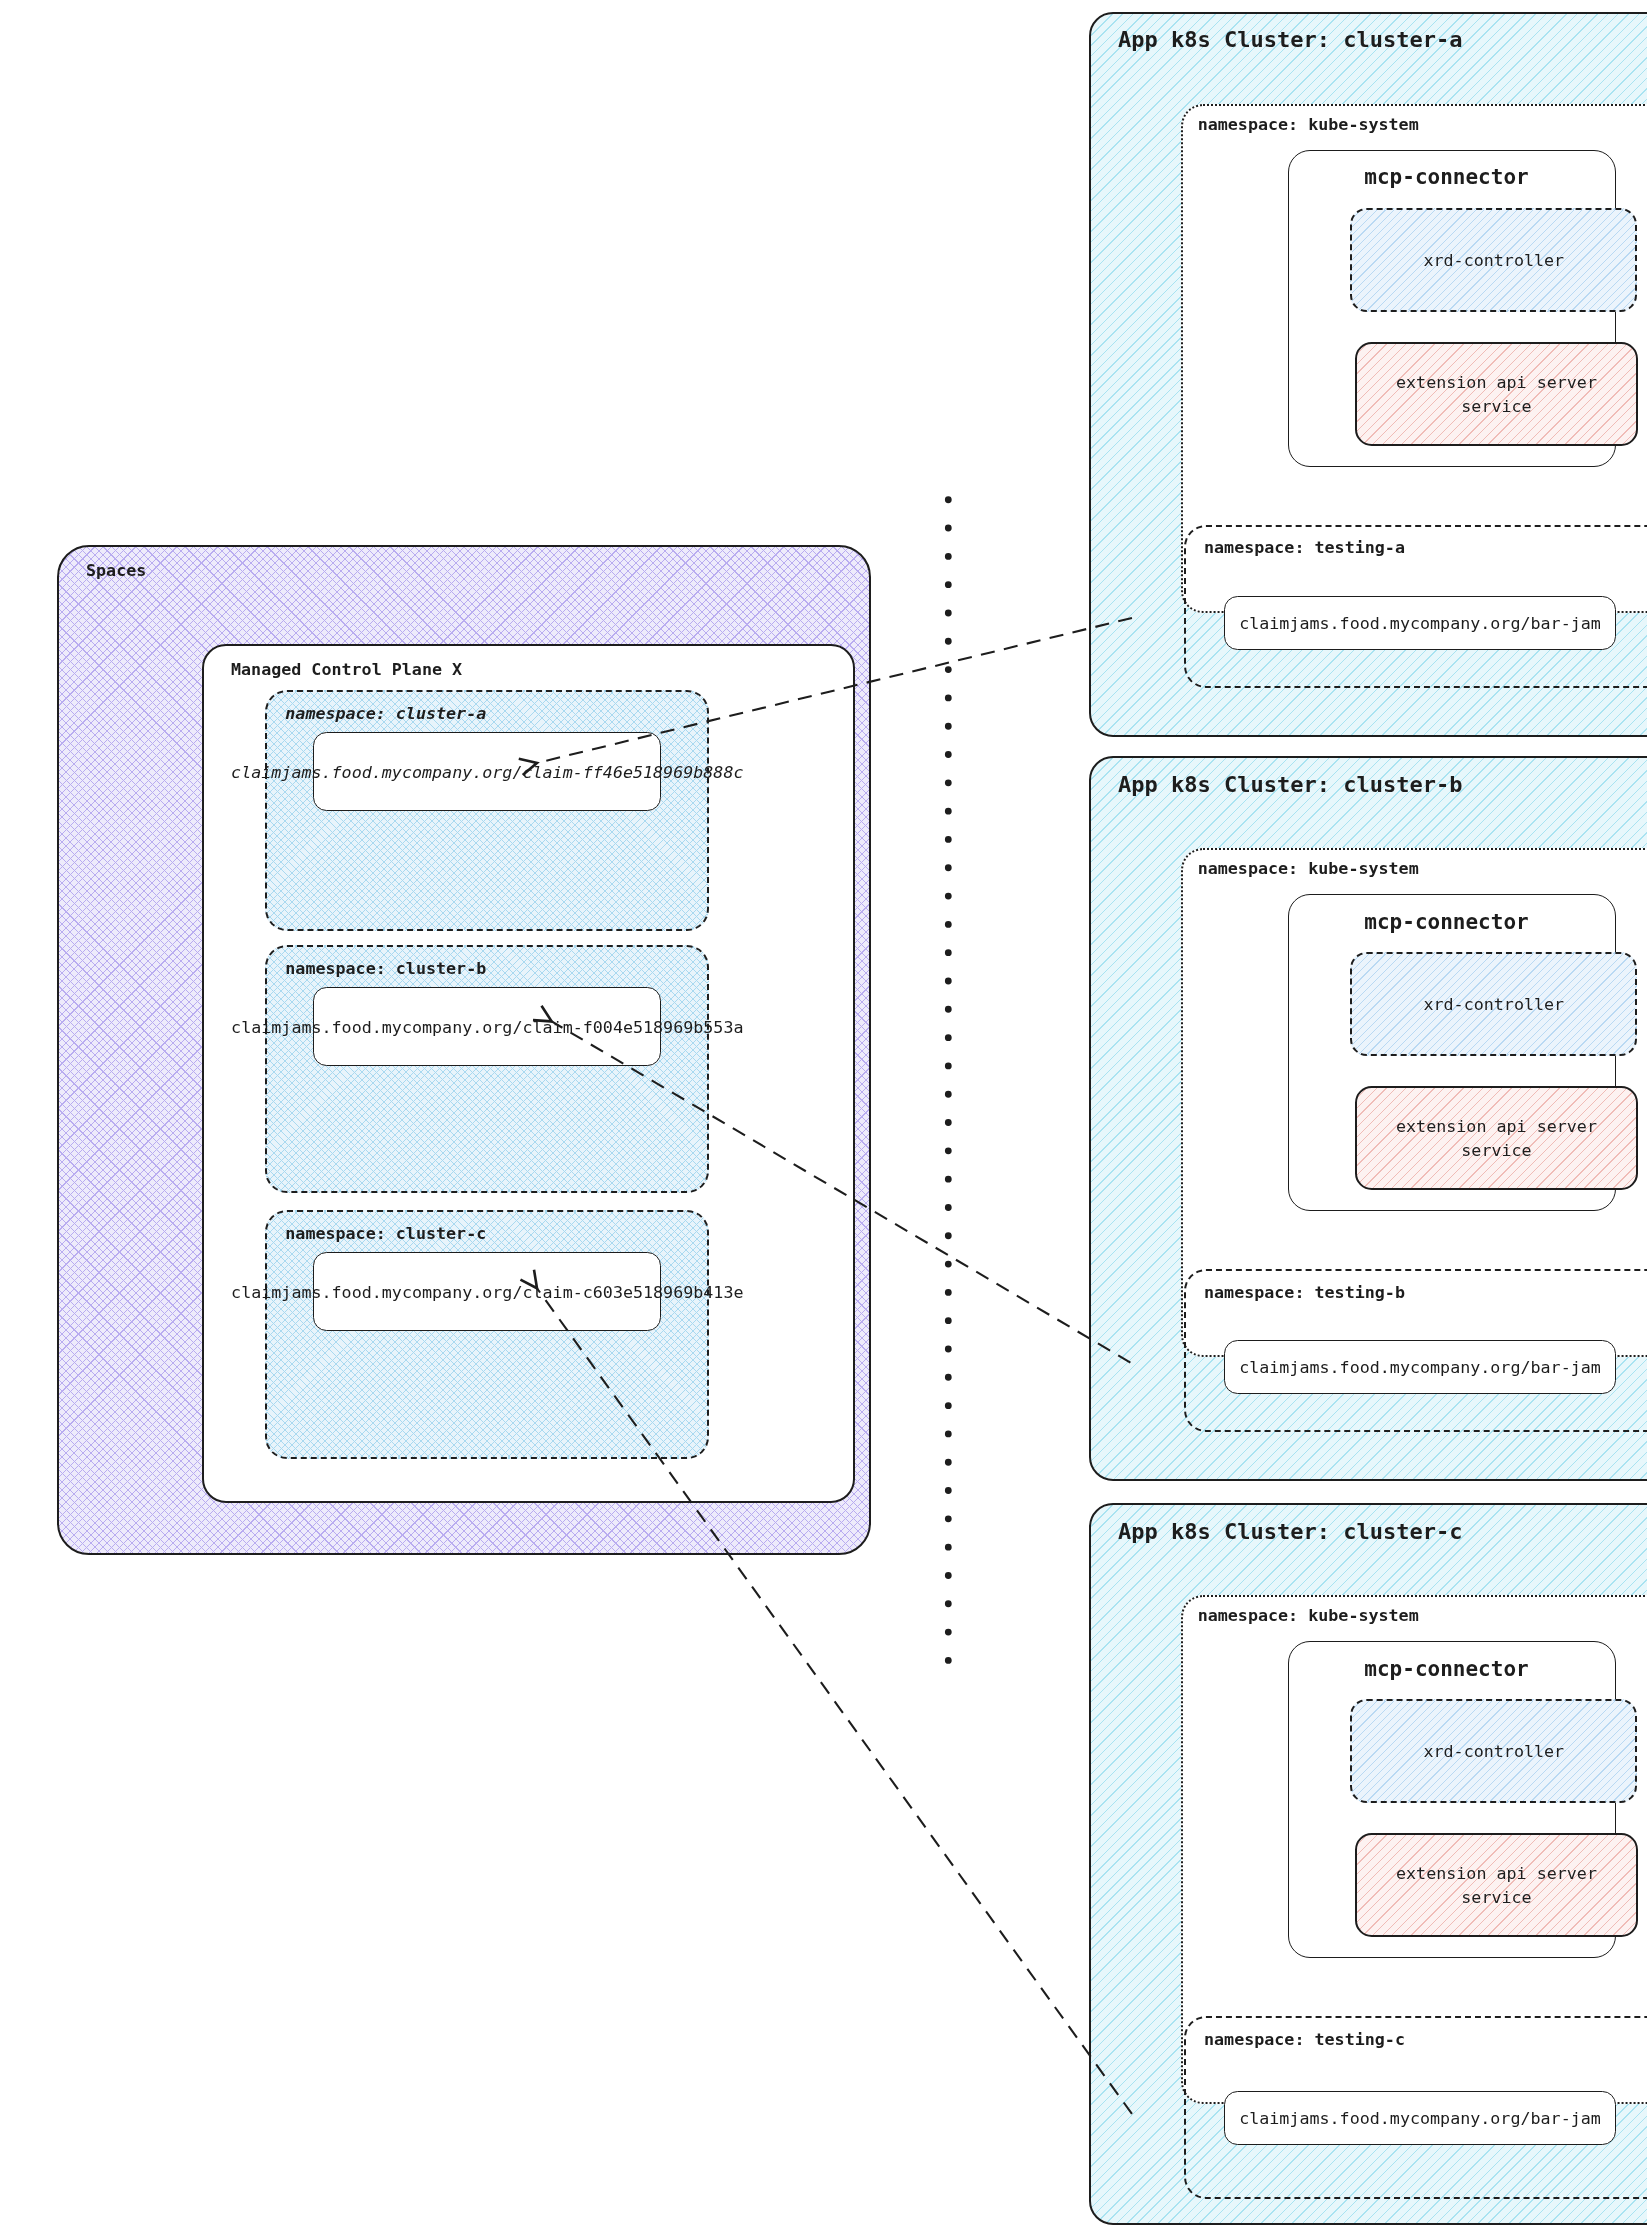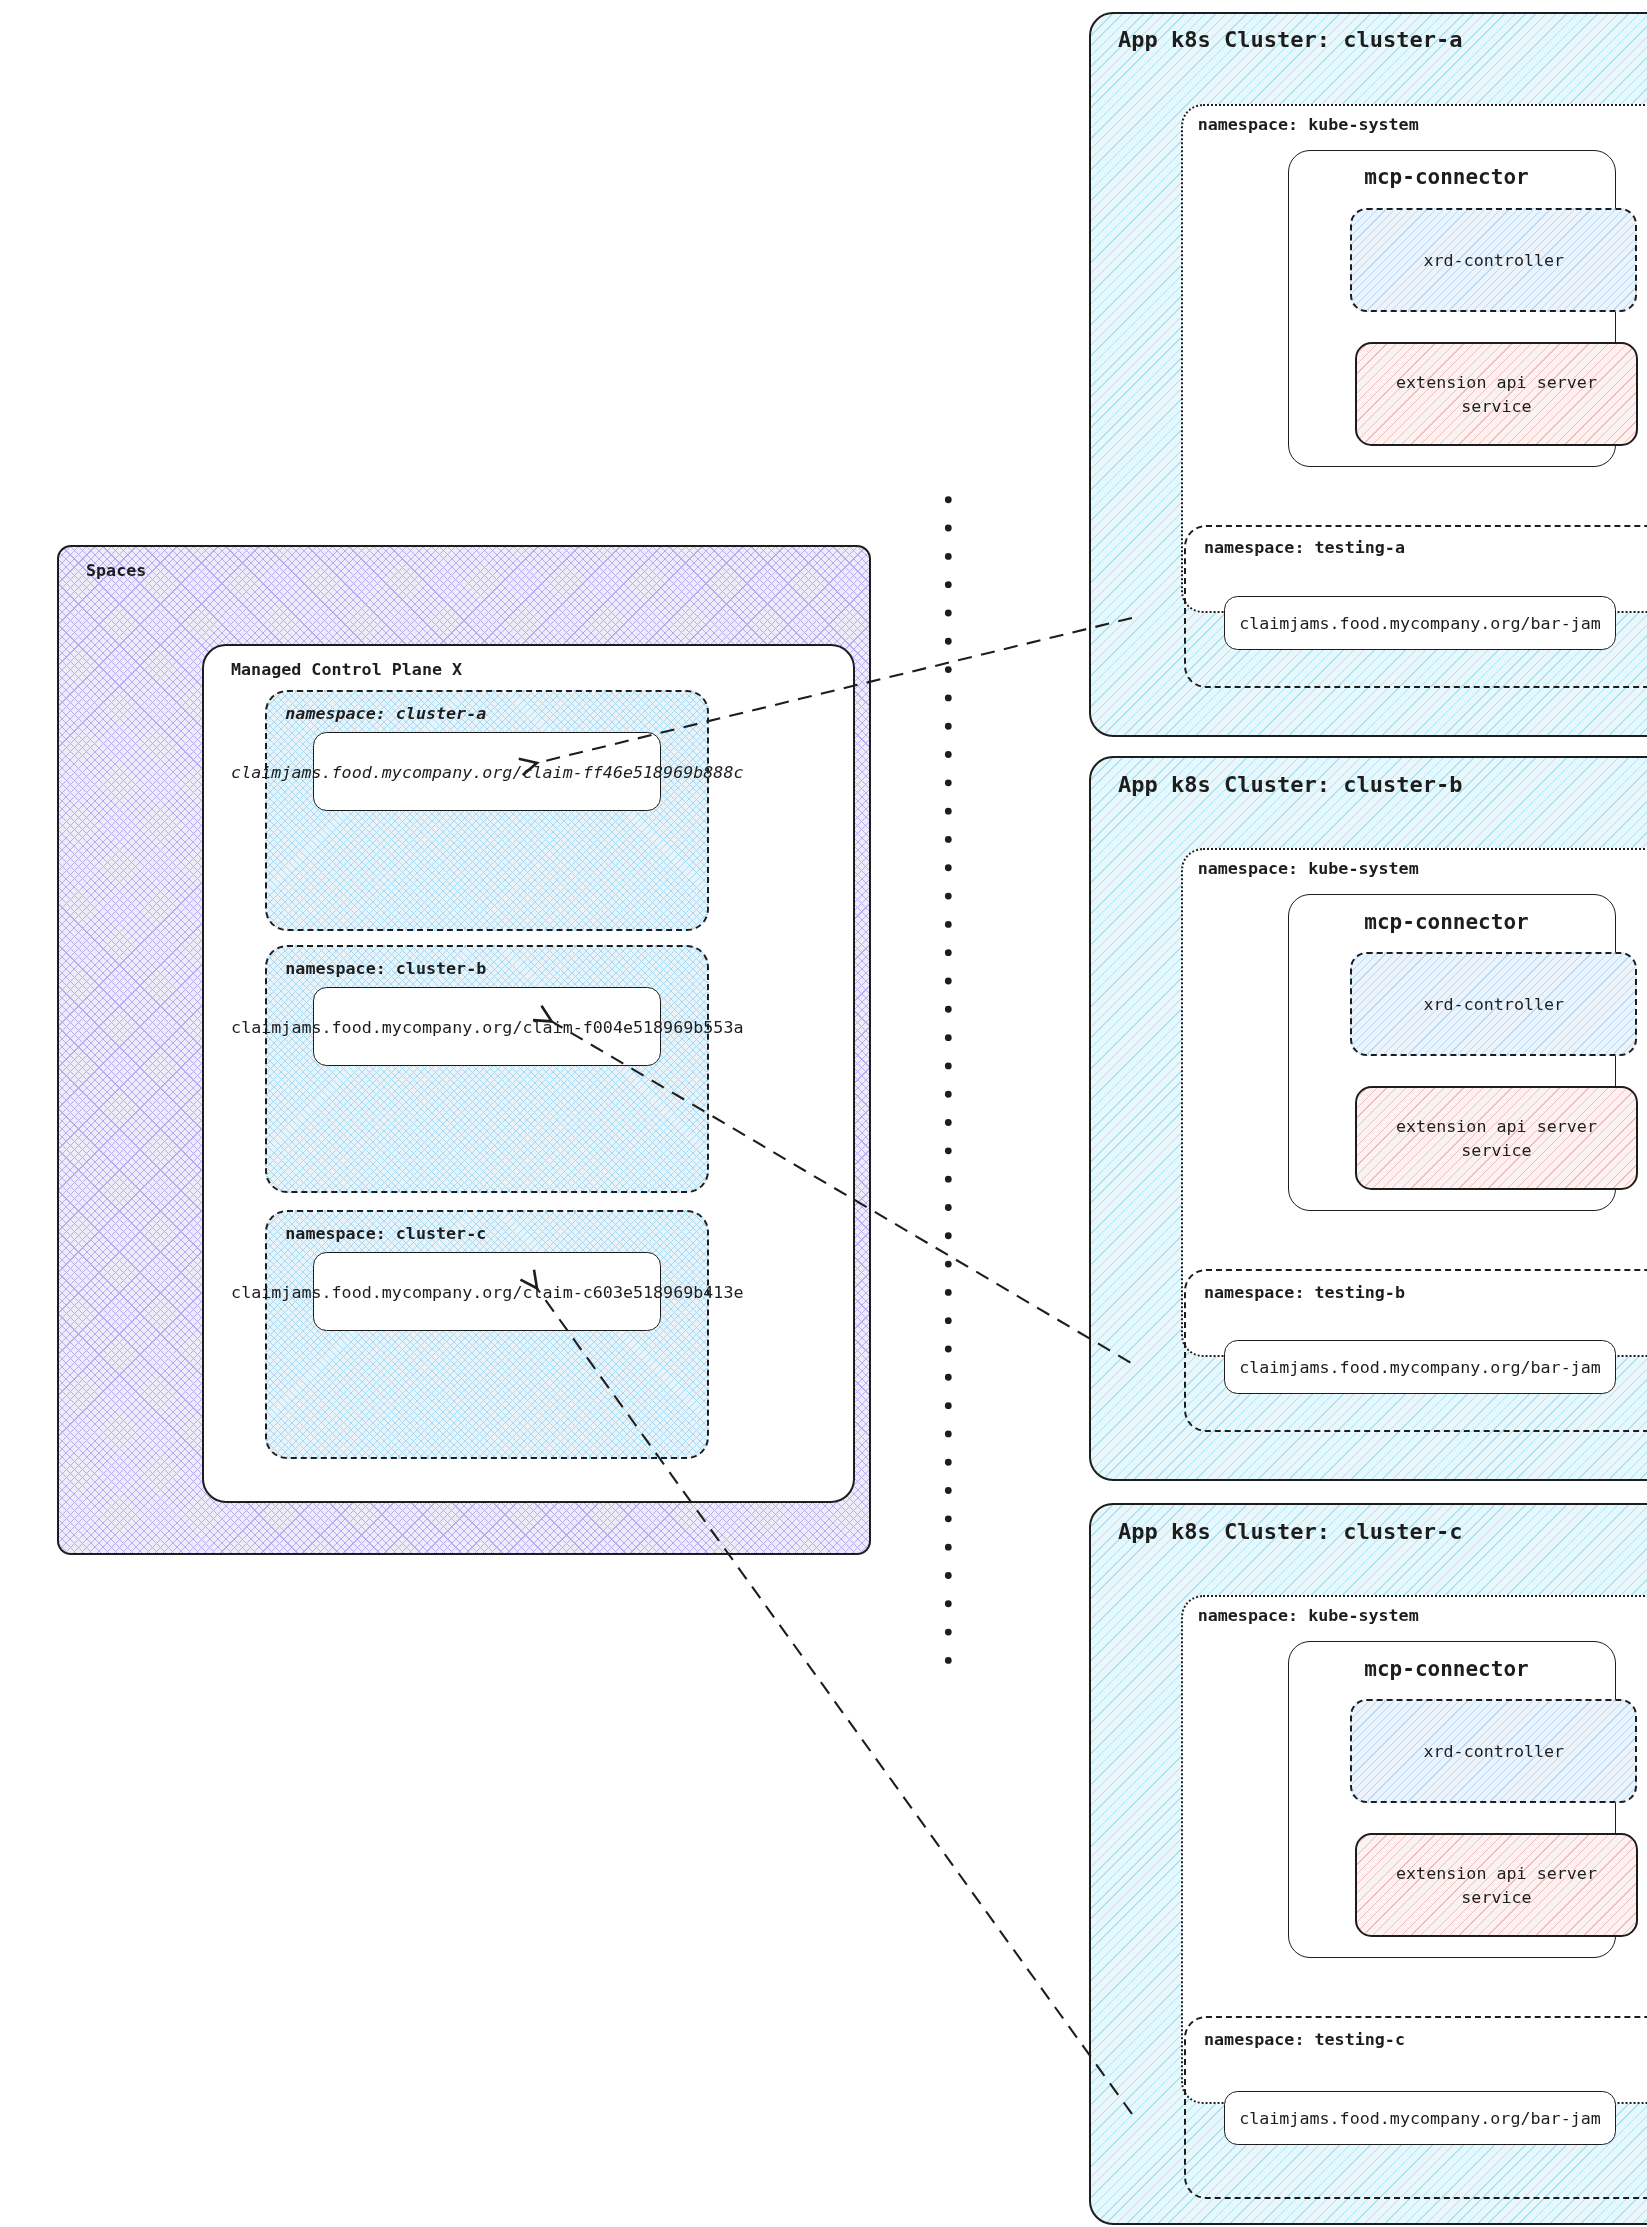--- a/index.html
+++ b/index.html
@@ -14,21 +14,21 @@
   .canvas{
     position:relative;width:1647px;height:2227px;overflow:hidden;
     font-family:"DejaVu Sans Mono","Liberation Mono",monospace;
     color:var(--ink);
   }
   .abs{position:absolute;box-sizing:border-box;margin-left:43px;}
   .box-label{position:absolute;left:27px;top:12.6px;font-size:16.7px;font-weight:600;white-space:nowrap;}
   
   .spaces{
     left:14px;top:545px;width:814px;height:1010px;
-    border:2.1px solid var(--ink);border-radius:14px;
+    border:2.1px solid var(--ink);border-radius:32px;
     background:
       repeating-linear-gradient(45deg,  var(--spaces-hatch) 0 0.8px, transparent 0.8px 5.8px),
       repeating-linear-gradient(-45deg, var(--spaces-hatch) 0 0.8px, transparent 0.8px 5.8px),
       var(--spaces-fill);
   }
   .mcpx{
     left:100px;top:97px;width:653px;height:859px;
     border:2.1px solid var(--ink);border-radius:24px;background:#ffffff;
   }
   .lns{

